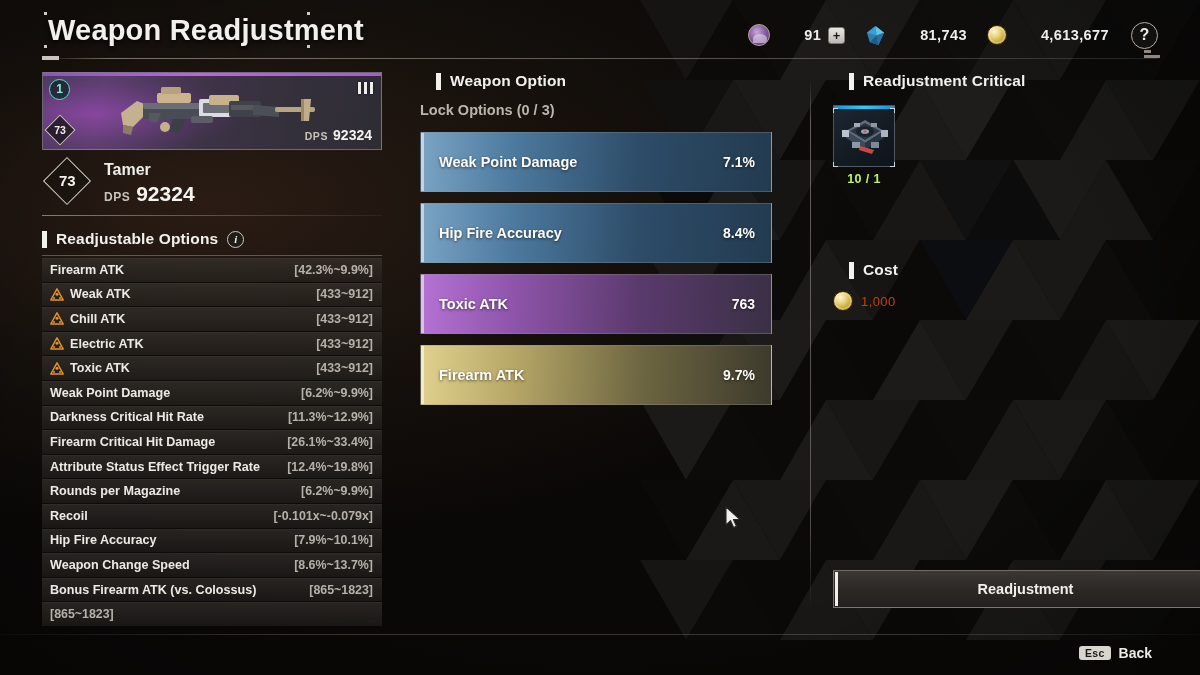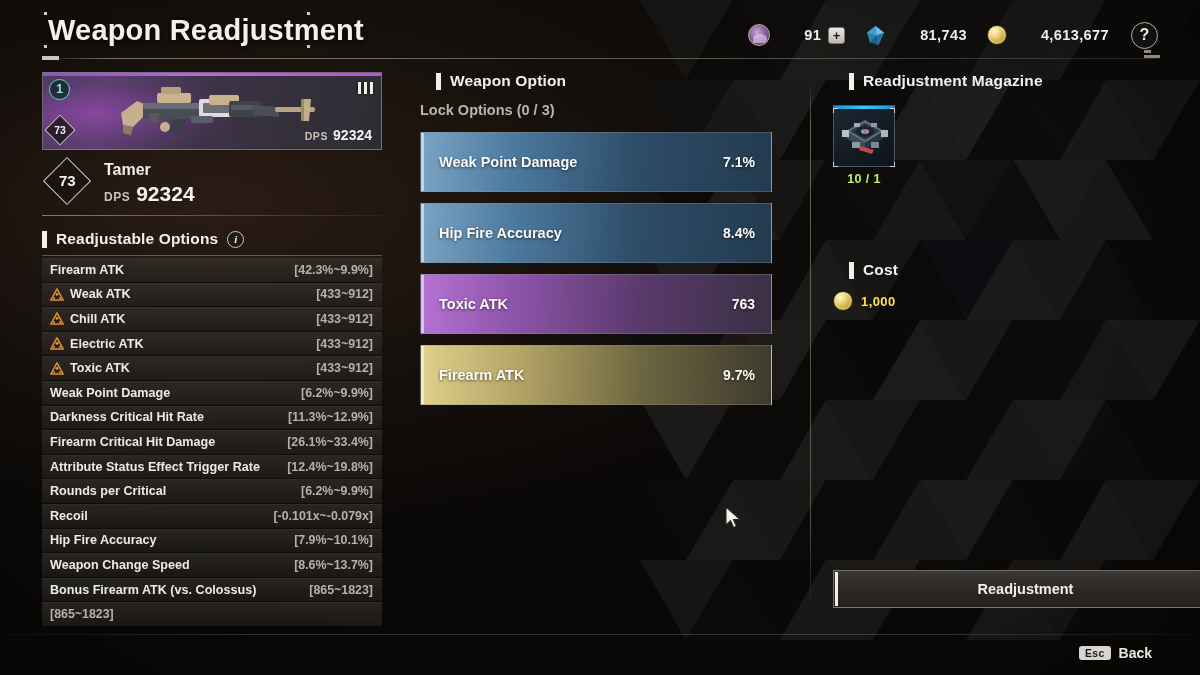--- a/index.html
+++ b/index.html
@@ -190,21 +190,21 @@
     cursor:pointer;
   }
   #mat-slot::before { content:""; position:absolute; left:0; top:0; width:100%; height:2.5px;
     background:linear-gradient(90deg,#1c8fd4,#35c8f5 50%,#1c8fd4); }
   .slotcorner { position:absolute; width:5px; height:5px; border:1px solid #cfd6de; }
   #mat-img { position:absolute; left:6px; top:8px; width:50px; height:48px; }
   #mat-count { margin-top:5px; width:62px; text-align:center; font-size:12.5px; font-weight:700; color:#bef264; letter-spacing:.4px; }
 
   #cost-head { margin-top:75px; }
   #cost-row { margin-top:12px; display:flex; align-items:center; gap:8px; }
-  #cost-val { font-size:13px; font-weight:700; color:#fde047; letter-spacing:.4px; }
+  #cost-val { font-size:13px; font-weight:400; color:#c2410c; letter-spacing:.4px; }
 
   #readjust-btn {
     position:absolute; left:0; top:498px; width:385px; height:38px;
     background:linear-gradient(180deg,#3a3734 0%, #2a2724 55%, #232120 100%);
     border:1px solid rgba(190,184,174,.5);
     color:#f1efea; font-size:14.5px; font-weight:600;
     display:flex; align-items:center; justify-content:center; cursor:pointer;
   }
   #readjust-btn::before { content:""; position:absolute; left:1px; top:1px; bottom:1px; width:3px; background:#f3f1ec; }
 
@@ -504,21 +504,21 @@
             <span class="opt-range">[26.1%~33.4%]</span>
           </div>
           <div class="opt-row">
             <div class="opt-left">
               <span class="opt-name">Attribute Status Effect Trigger Rate</span>
             </div>
             <span class="opt-range">[12.4%~19.8%]</span>
           </div>
           <div class="opt-row">
             <div class="opt-left">
-              <span class="opt-name">Rounds per Critical</span>
+              <span class="opt-name">Rounds per Magazine</span>
             </div>
             <span class="opt-range">[6.2%~9.9%]</span>
           </div>
           <div class="opt-row">
             <div class="opt-left">
               <span class="opt-name">Recoil</span>
             </div>
             <span class="opt-range">[-0.101x~-0.079x]</span>
           </div>
           <div class="opt-row">
@@ -571,21 +571,21 @@
           <span class="ubar-val">9.7%</span>
         </div>
       </div>
   </div>
 
   <div id="v-div"></div>
 
   <div id="right">
     <div class="sec-head">
       <div class="tick"></div>
-      <span class="sec-title">Readjustment Magazine</span>
+      <span class="sec-title">Readjustment Critical</span>
     </div>
 
     <div id="mat-slot">
       <div class="slotcorner" style="left:-1px;  top:2px;    border-width:1px 0 0 1px;"></div>
       <div class="slotcorner" style="right:-1px; top:2px;    border-width:1px 1px 0 0;"></div>
       <div class="slotcorner" style="left:-1px;  bottom:-1px;border-width:0 0 1px 1px;"></div>
       <div class="slotcorner" style="right:-1px; bottom:-1px;border-width:0 1px 1px 0;"></div>
       <svg id="mat-img" viewBox="0 0 50 48">
         <g>
           <polygon points="25,6 44,17 25,29 6,17" fill="#5c6c7c"></polygon>

